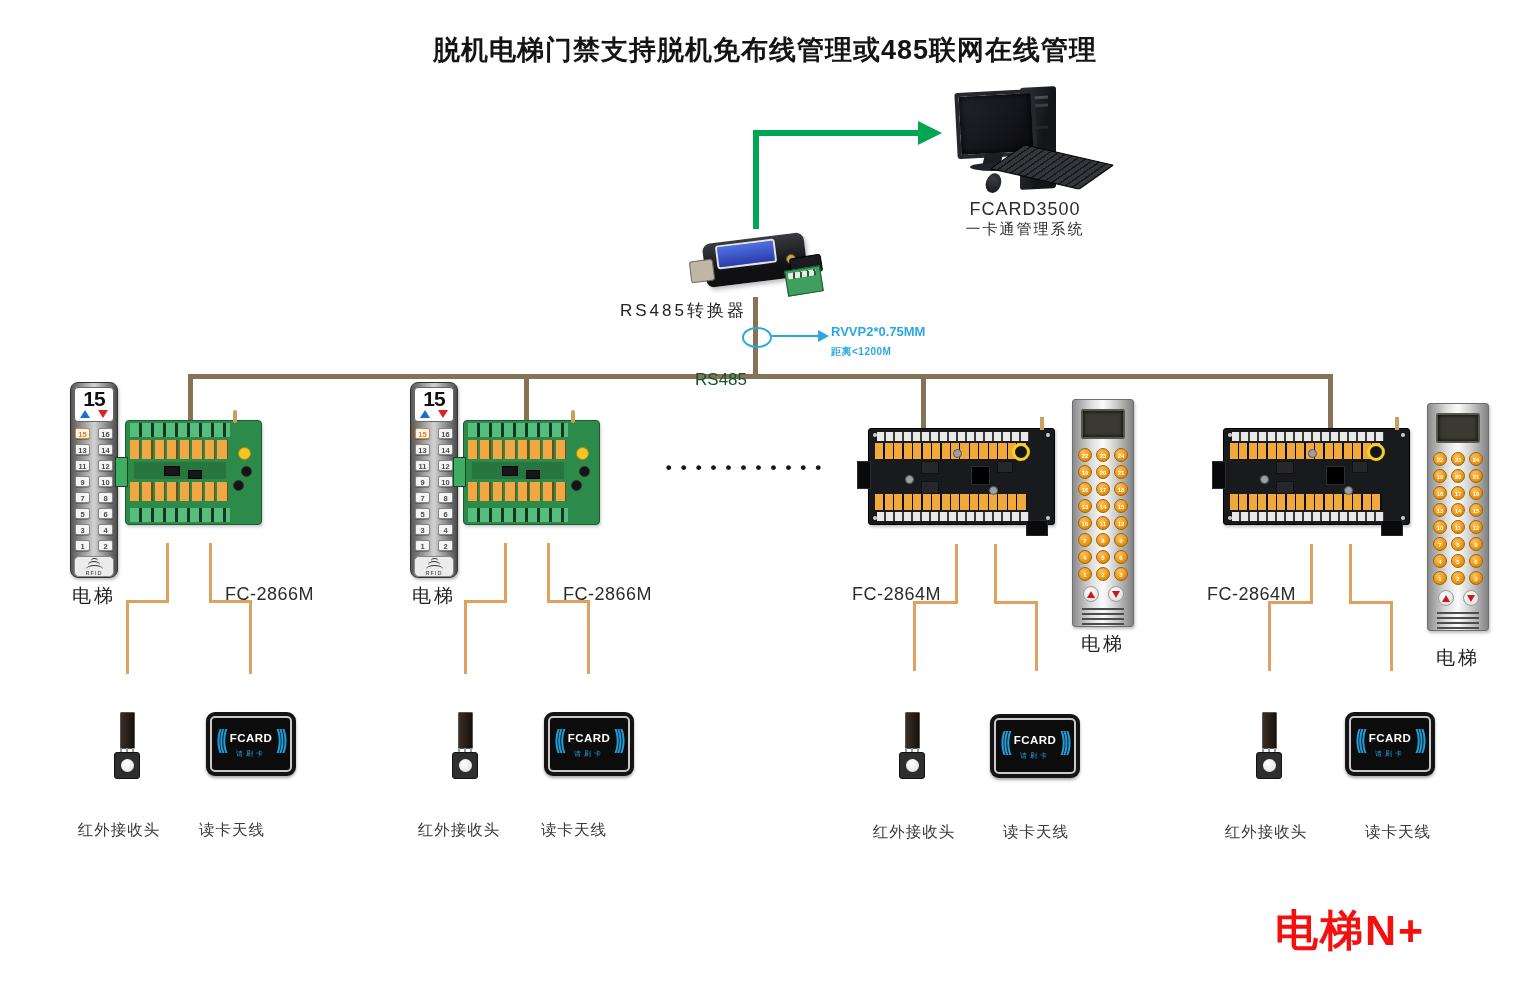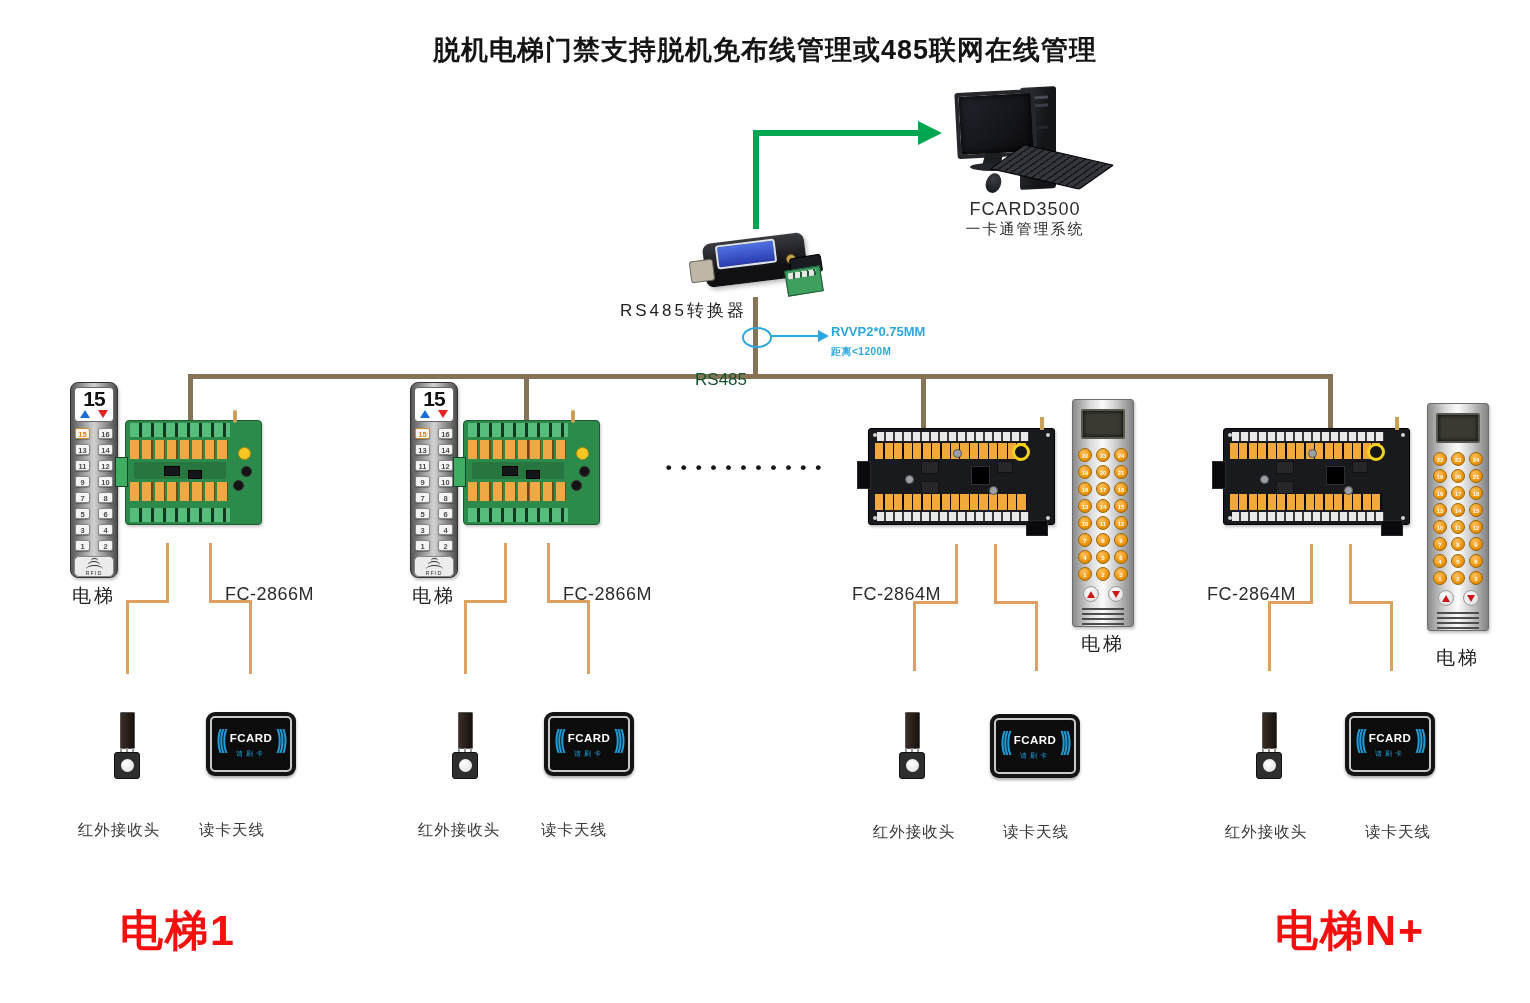--- a/index.html
+++ b/index.html
@@ -295,21 +295,20 @@
       <div class="rd-row">
         <span class="rd-arc">(((</span>
         <span class="rd-brand">FCARD</span>
         <span class="rd-arc">)))</span>
       </div>
       <div class="rd-hint">请刷卡</div>
     </div>
   </div>
   <div class="slab" style="left:57px;top:820px;">红外接收头</div>
   <div class="slab" style="left:170px;top:820px;">读卡天线</div>
-  <div class="bigname" style="left:120px;top:902px;">电梯1</div>
 
   <div class="panelA" style="left:410px;top:382px;">
     <div class="pa-disp">
       <div class="pa-num">15</div>
       <i class="pa-up"></i>
       <i class="pa-dn"></i>
     </div>
     <div class="pa-grid">
         <div class="pa-btn active">15</div>
         <div class="pa-btn">16</div>

